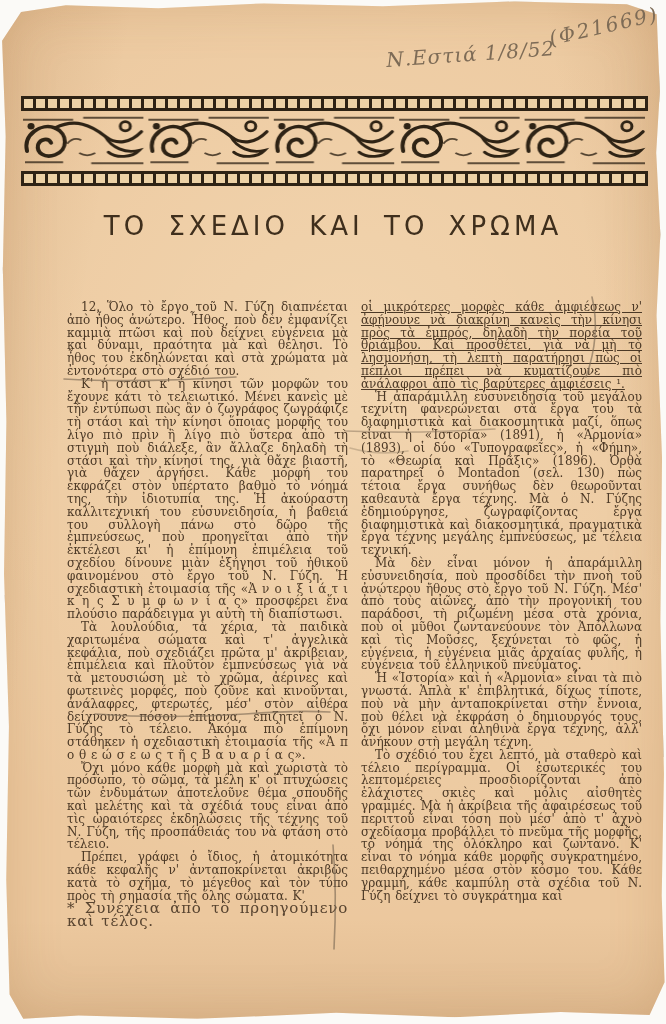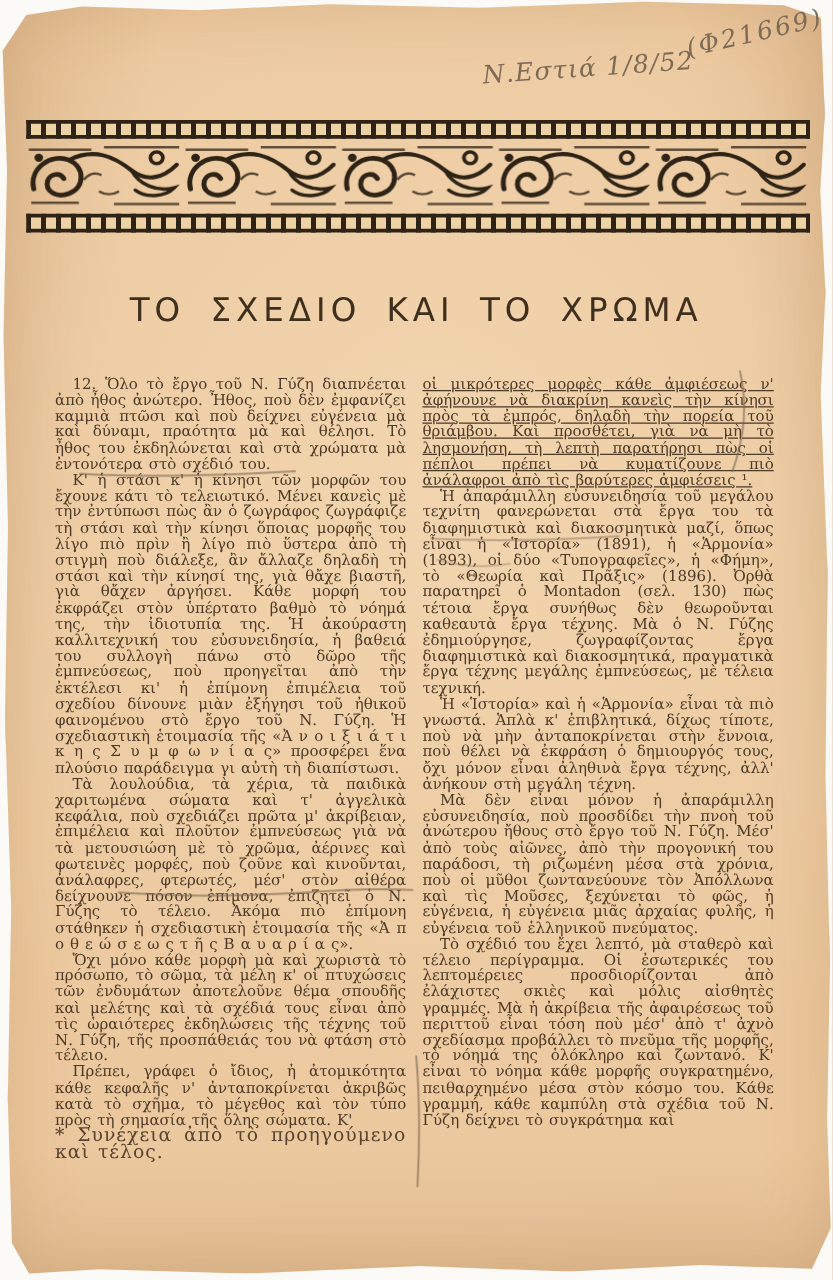--- a/index.html
+++ b/index.html
@@ -29,26 +29,26 @@
   .source-date{top:42px;left:386px;font-size:20px;letter-spacing:1px;transform:rotate(-4deg);}
 
   .ornament{position:absolute;left:21px;top:96px;width:627px;}
   .checker{height:15px;background:
       linear-gradient(var(--ornament-ink),var(--ornament-ink)) top/100% 3px no-repeat,
       linear-gradient(var(--ornament-ink),var(--ornament-ink)) bottom/100% 3px no-repeat,
       repeating-linear-gradient(90deg,var(--ornament-ink) 0 3.5px, #edd2a6 3.5px 12px);
   }
   .frieze{display:block;width:100%;height:50px;margin:5px 0;}
 
-  .title{position:absolute;left:0;right:0;top:231px;text-align:center;
+  .title{position:absolute;left:0;right:0;top:208px;text-align:center;
     font-family:"DejaVu Sans",sans-serif;color:var(--title-ink);}
   .title .tl{font-size:26px;letter-spacing:4px;word-spacing:8px;line-height:36px;}
   .title sup{font-size:13px;vertical-align:10px;}
 
-  .columns{position:absolute;left:44px;top:301px;width:576px;display:flex;gap:13px;
+  .columns{position:absolute;left:67px;top:301px;width:576px;display:flex;gap:13px;
     color:var(--ink);font-size:12px;line-height:12.8px;text-align:justify;}
   .col{width:281px;}
   .col p{text-indent:14px;margin:0;word-spacing:1px;}
   .col p.no-indent{text-indent:0;text-decoration:underline;}
   .footnote{margin-top:10px;font-size:15px;letter-spacing:.8px;color:#584430;text-indent:0 !important;}
   .pencil-overlay{position:absolute;left:0;top:0;pointer-events:none;}
 </style>
 </head>
 <body>
 
@@ -86,22 +86,22 @@
       <p>12. Ὅλο τὸ ἔργο τοῦ Ν. Γύζη διαπνέεται ἀπὸ ἦθος ἀνώτερο. Ἦθος, ποὺ δὲν ἐμφανίζει καμμιὰ πτῶσι καὶ ποὺ δείχνει εὐγένεια μὰ καὶ δύναμι, πραότητα μὰ καὶ θέλησι. Τὸ ἦθος του ἐκδηλώνεται καὶ στὰ χρώματα μὰ ἐντονότερα στὸ σχέδιό του.</p>
       <p>Κ' ἡ στάσι κ' ἡ κίνησι τῶν μορφῶν του ἔχουνε κάτι τὸ τελειωτικό. Μένει κανεὶς μὲ τὴν ἐντύπωσι πὼς ἂν ὁ ζωγράφος ζωγράφιζε τὴ στάσι καὶ τὴν κίνησι ὅποιας μορφῆς του λίγο πιὸ πρὶν ἢ λίγο πιὸ ὕστερα ἀπὸ τὴ στιγμὴ ποὺ διάλεξε, ἂν ἄλλαζε δηλαδὴ τὴ στάσι καὶ τὴν κίνησί της, γιὰ θἄχε βιαστῆ, γιὰ θἄχεν ἀργήσει. Κάθε μορφή του ἐκφράζει στὸν ὑπέρτατο βαθμὸ τὸ νόημά της, τὴν ἰδιοτυπία της. Ἡ ἀκούραστη καλλιτεχνική του εὐσυνειδησία, ἡ βαθειά του συλλογὴ πάνω στὸ δῶρο τῆς ἐμπνεύσεως, ποὺ προηγεῖται ἀπὸ τὴν ἐκτέλεσι κι' ἡ ἐπίμονη ἐπιμέλεια τοῦ σχεδίου δίνουνε μιὰν ἐξήγησι τοῦ ἠθικοῦ φαινομένου στὸ ἔργο τοῦ Ν. Γύζη. Ἡ σχεδιαστικὴ ἑτοιμασία τῆς «Ἀ ν ο ι ξ ι ά τ ι κ η ς  Σ υ μ φ ω ν ί α ς» προσφέρει ἕνα πλούσιο παράδειγμα γι αὐτὴ τὴ διαπίστωσι.</p>
       <p>Τὰ λουλούδια, τὰ χέρια, τὰ παιδικὰ χαριτωμένα σώματα καὶ τ' ἀγγελικὰ κεφάλια, ποὺ σχεδιάζει πρῶτα μ' ἀκρίβειαν, ἐπιμέλεια καὶ πλοῦτον ἐμπνεύσεως γιὰ νὰ τὰ μετουσιώση μὲ τὸ χρῶμα, ἀέρινες καὶ φωτεινὲς μορφές, ποὺ ζοῦνε καὶ κινοῦνται, ἀνάλαφρες, φτερωτές, μέσ' στὸν αἰθέρα δείχνουνε πόσον ἐπίμονα, ἐπιζητεῖ ὁ Ν. Γύζης τὸ τέλειο. Ἀκόμα πιὸ ἐπίμονη στάθηκεν ἡ σχεδιαστικὴ ἑτοιμασία τῆς «Ἀ π ο θ ε ώ σ ε ω ς  τ ῆ ς  Β α υ α ρ ί α ς».</p>
       <p>Ὄχι μόνο κάθε μορφὴ μὰ καὶ χωριστὰ τὸ πρόσωπο, τὸ σῶμα, τὰ μέλη κ' οἱ πτυχώσεις τῶν ἐνδυμάτων ἀποτελοῦνε θέμα σπουδῆς καὶ μελέτης καὶ τὰ σχέδιά τους εἶναι ἀπὸ τὶς ὡραιότερες ἐκδηλώσεις τῆς τέχνης τοῦ Ν. Γύζη, τῆς προσπάθειάς του νὰ φτάση στὸ τέλειο.</p>
       <p>Πρέπει, γράφει ὁ ἴδιος, ἡ ἀτομικότητα κάθε κεφαλῆς ν' ἀνταποκρίνεται ἀκριβῶς κατὰ τὸ σχῆμα, τὸ μέγεθος καὶ τὸν τύπο πρὸς τὴ σημασία τῆς ὅλης σώματα. Κ'</p>
       <p class="footnote">* Συνέχεια ἀπὸ τὸ προηγούμενο καὶ τέλος.</p>
     </div>
     <div class="col">
       <p class="no-indent">οἱ μικρότερες μορφὲς κάθε ἀμφιέσεως ν' ἀφήνουνε νὰ διακρίνη κανεὶς τὴν κίνησι πρὸς τὰ ἐμπρός, δηλαδὴ τὴν πορεία τοῦ θριάμβου. Καὶ προσθέτει, γιὰ νὰ μὴ τὸ λησμονήση, τὴ λεπτὴ παρατήρησι πὼς οἱ πέπλοι πρέπει νὰ κυματίζουνε πιὸ ἀνάλαφροι ἀπὸ τὶς βαρύτερες ἀμφιέσεις ¹.</p>
       <p>Ἡ ἀπαράμιλλη εὐσυνειδησία τοῦ μεγάλου τεχνίτη φανερώνεται στὰ ἔργα του τὰ διαφημιστικὰ καὶ διακοσμητικὰ μαζί, ὅπως εἶναι ἡ «Ἱστορία» (1891), ἡ «Ἁρμονία» (1893), οἱ δύο «Τυπογραφεῖες», ἡ «Φήμη», τὸ «Θεωρία καὶ Πρᾶξις» (1896). Ὀρθὰ παρατηρεῖ ὁ Montadon (σελ. 130) πὼς τέτοια ἔργα συνήθως δὲν θεωροῦνται καθεαυτὰ ἔργα τέχνης. Μὰ ὁ Ν. Γύζης ἐδημιούργησε, ζωγραφίζοντας ἔργα διαφημιστικὰ καὶ διακοσμητικά, πραγματικὰ ἔργα τέχνης μεγάλης ἐμπνεύσεως, μὲ τέλεια τεχνική.</p>
+      <p>Μὰ δὲν εἶναι μόνον ἡ ἀπαράμιλλη εὐσυνειδησία, ποὺ προσδίδει τὴν πνοὴ τοῦ ἀνώτερου ἤθους στὸ ἔργο τοῦ Ν. Γύζη. Μέσ' ἀπὸ τοὺς αἰῶνες, ἀπὸ τὴν προγονική του παράδοσι, τὴ ριζωμένη μέσα στὰ χρόνια, ποὺ οἱ μῦθοι ζωντανεύουνε τὸν Ἀπόλλωνα καὶ τὶς Μοῦσες, ξεχύνεται τὸ φῶς, ἡ εὐγένεια, ἡ εὐγένεια μιᾶς ἀρχαίας φυλῆς, ἡ εὐγένεια τοῦ ἑλληνικοῦ πνεύματος.</p>
       <p>Ἡ «Ἱστορία» καὶ ἡ «Ἁρμονία» εἶναι τὰ πιὸ γνωστά. Ἁπλὰ κ' ἐπιβλητικά, δίχως τίποτε, ποὺ νὰ μὴν ἀνταποκρίνεται στὴν ἔννοια, ποὺ θέλει νὰ ἐκφράση ὁ δημιουργός τους, ὄχι μόνον εἶναι ἀληθινὰ ἔργα τέχνης, ἀλλ' ἀνήκουν στὴ μεγάλη τέχνη.</p>
-      <p>Μὰ δὲν εἶναι μόνον ἡ ἀπαράμιλλη εὐσυνειδησία, ποὺ προσδίδει τὴν πνοὴ τοῦ ἀνώτερου ἤθους στὸ ἔργο τοῦ Ν. Γύζη. Μέσ' ἀπὸ τοὺς αἰῶνες, ἀπὸ τὴν προγονική του παράδοσι, τὴ ριζωμένη μέσα στὰ χρόνια, ποὺ οἱ μῦθοι ζωντανεύουνε τὸν Ἀπόλλωνα καὶ τὶς Μοῦσες, ξεχύνεται τὸ φῶς, ἡ εὐγένεια, ἡ εὐγένεια μιᾶς ἀρχαίας φυλῆς, ἡ εὐγένεια τοῦ ἑλληνικοῦ πνεύματος.</p>
       <p>Τὸ σχέδιό του ἔχει λεπτό, μὰ σταθερὸ καὶ τέλειο περίγραμμα. Οἱ ἐσωτερικές του λεπτομέρειες προσδιορίζονται ἀπὸ ἐλάχιστες σκιὲς καὶ μόλις αἰσθητὲς γραμμές. Μὰ ἡ ἀκρίβεια τῆς ἀφαιρέσεως τοῦ περιττοῦ εἶναι τόση ποὺ μέσ' ἀπὸ τ' ἀχνὸ σχεδίασμα προβάλλει τὸ πνεῦμα τῆς μορφῆς, τὸ νόημά της ὁλόκληρο καὶ ζωντανό. Κ' εἶναι τὸ νόημα κάθε μορφῆς συγκρατημένο, πειθαρχημένο μέσα στὸν κόσμο του. Κάθε γραμμή, κάθε καμπύλη στὰ σχέδια τοῦ Ν. Γύζη δείχνει τὸ συγκράτημα καὶ</p>
     </div>
   </div>
 
   <svg class="pencil-overlay" width="666" height="1024" viewBox="0 0 666 1024">
     <g fill="none" stroke="#7d6b56" stroke-width="1.6" stroke-linecap="round" opacity=".65">
       <path d="M64,379 q70,4 172,-2"></path>
       <path d="M95,714 q70,5 150,0 q50,-4 85,-2"></path>
       <path d="M345,431 q70,3 150,-2" opacity=".7"></path>
       <path d="M350,448 q28,8 58,3" opacity=".5"></path>

